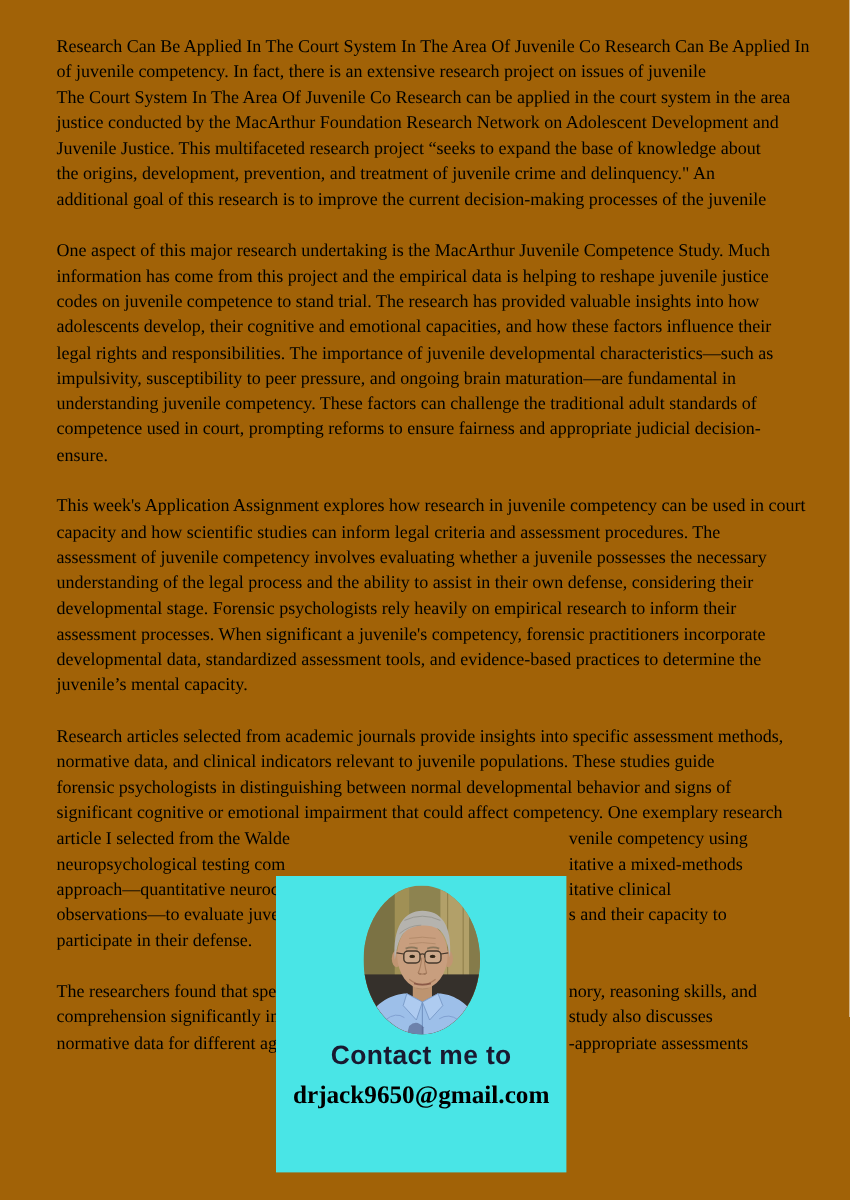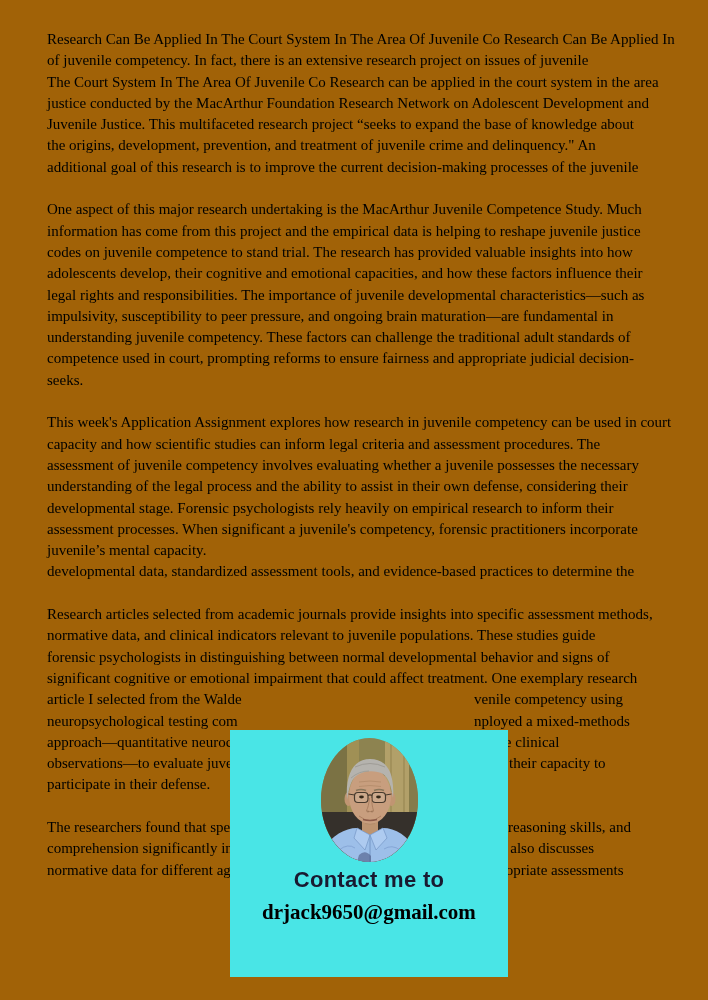--- a/index.html
+++ b/index.html
@@ -2,21 +2,21 @@
 <html><head>
 <meta charset="utf-8">
 <style>
   html,body{margin:0;padding:0;background:#ffffff;}
   .page{position:relative;width:708px;height:1000px;background:#ffffff;overflow:hidden;
         font-family:"Liberation Serif","DejaVu Serif",serif;color:#000;}
   .text-col{position:absolute;left:47px;top:29px;width:614px;font-size:15px;}
   .para{margin:0 0 21.3px 0;}
   .line{position:relative;height:21.3px;line-height:21.3px;white-space:nowrap;}
   .frag-right{position:absolute;left:427px;top:0;}
-  .overlay{position:absolute;left:230px;top:730px;width:278px;height:247px;z-index:5;
+  .overlay{position:absolute;left:230px;top:730px;width:242px;height:247px;z-index:5;
            display:flex;flex-direction:column;align-items:center;}
   .photo{width:97px;height:124px;margin-top:8px;flex:none;}
   .promo-title{margin-top:2px;text-align:center;
                font-family:"Liberation Sans","DejaVu Sans",sans-serif;
                font-weight:700;font-size:22px;line-height:31px;letter-spacing:0.3px;}
   .promo-email{margin-top:4px;text-align:center;
                font-family:"Liberation Serif","DejaVu Serif",serif;
                font-weight:700;font-size:21px;line-height:26px;color:#000;}
 </style>
 </head>
@@ -36,39 +36,39 @@
       </div>
       <div class="para">
         <div class="line">One aspect of this major research undertaking is the MacArthur Juvenile Competence Study. Much</div>
         <div class="line">information has come from this project and the empirical data is helping to reshape juvenile justice</div>
         <div class="line">codes on juvenile competence to stand trial. The research has provided valuable insights into how</div>
         <div class="line">adolescents develop, their cognitive and emotional capacities, and how these factors influence their</div>
         <div class="line">legal rights and responsibilities. The importance of juvenile developmental characteristics—such as</div>
         <div class="line">impulsivity, susceptibility to peer pressure, and ongoing brain maturation—are fundamental in</div>
         <div class="line">understanding juvenile competency. These factors can challenge the traditional adult standards of</div>
         <div class="line">competence used in court, prompting reforms to ensure fairness and appropriate judicial decision-</div>
-        <div class="line">seeks.</div>
+        <div class="line">ensure.</div>
       </div>
       <div class="para">
         <div class="line">This week's Application Assignment explores how research in juvenile competency can be used in court</div>
         <div class="line">capacity and how scientific studies can inform legal criteria and assessment procedures. The</div>
         <div class="line">assessment of juvenile competency involves evaluating whether a juvenile possesses the necessary</div>
         <div class="line">understanding of the legal process and the ability to assist in their own defense, considering their</div>
         <div class="line">developmental stage. Forensic psychologists rely heavily on empirical research to inform their</div>
         <div class="line">assessment processes. When significant a juvenile's competency, forensic practitioners incorporate</div>
+        <div class="line">developmental data, standardized assessment tools, and evidence-based practices to determine the</div>
         <div class="line">juvenile’s mental capacity.</div>
-        <div class="line">developmental data, standardized assessment tools, and evidence-based practices to determine the</div>
       </div>
       <div class="para">
         <div class="line">Research articles selected from academic journals provide insights into specific assessment methods,</div>
         <div class="line">normative data, and clinical indicators relevant to juvenile populations. These studies guide</div>
         <div class="line">forensic psychologists in distinguishing between normal developmental behavior and signs of</div>
-        <div class="line">significant cognitive or emotional impairment that could affect treatment. One exemplary research</div>
+        <div class="line">significant cognitive or emotional impairment that could affect competency. One exemplary research</div>
         <div class="line"><span class="frag-left">article I selected from the Walde</span><span class="frag-right">venile competency using</span></div>
-        <div class="line"><span class="frag-left">neuropsychological testing com</span><span class="frag-right">nployed a mixed-methods</span></div>
+        <div class="line"><span class="frag-left">neuropsychological testing com</span><span class="frag-right">itative a mixed-methods</span></div>
         <div class="line"><span class="frag-left">approach—quantitative neuroco</span><span class="frag-right">itative clinical</span></div>
         <div class="line"><span class="frag-left">observations—to evaluate juver</span><span class="frag-right">s and their capacity to</span></div>
         <div class="line">participate in their defense.</div>
       </div>
       <div class="para">
         <div class="line"><span class="frag-left">The researchers found that spec</span><span class="frag-right">nory, reasoning skills, and</span></div>
         <div class="line"><span class="frag-left">comprehension significantly inf</span><span class="frag-right">study also discusses</span></div>
         <div class="line"><span class="frag-left">normative data for different age</span><span class="frag-right">-appropriate assessments</span></div>
       </div>
     </div>

